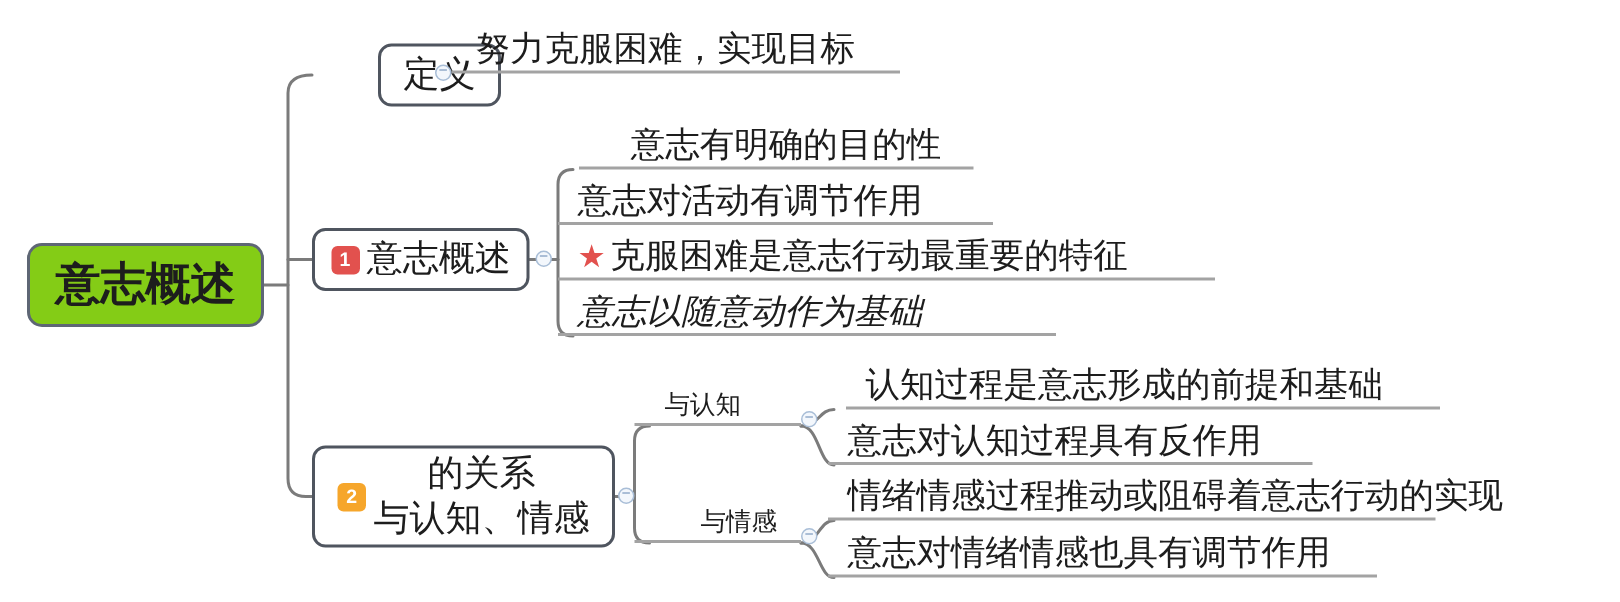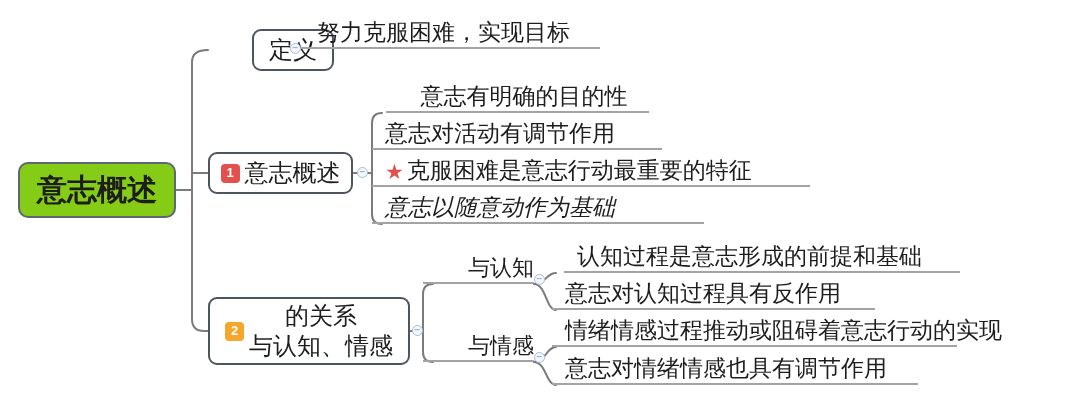--- a/index.html
+++ b/index.html
@@ -18,21 +18,21 @@
     background:#84cc16;border-color:#5e6675;border-radius:10px;
     font-weight:bold;font-size:30px;
   }
   .utopic{
     position:absolute;box-sizing:border-box;
     border-bottom:2px solid #a3a3a3;
     display:flex;align-items:flex-end;
     white-space:nowrap;font-size:23px;line-height:1.05;
     padding:0 0 3px 13px;
   }
-  .mid-label{font-size:22px;padding-left:20px;justify-content:flex-end;}
+  .mid-label{font-size:17px;padding-left:20px;}
   .badge{
     width:19px;height:19px;border-radius:4px;flex:none;
     color:#ffffff;font-size:13px;font-weight:bold;
     display:flex;align-items:center;justify-content:center;
     margin-right:5px;
   }
   .badge-red{background:#e2514e;}
   .badge-orange{background:#f6a62b;}
   .star{color:#e2514e;font-size:21px;margin-right:3px;line-height:1;}
   .two-line{display:flex;flex-direction:column;align-items:center;line-height:1.25;}

